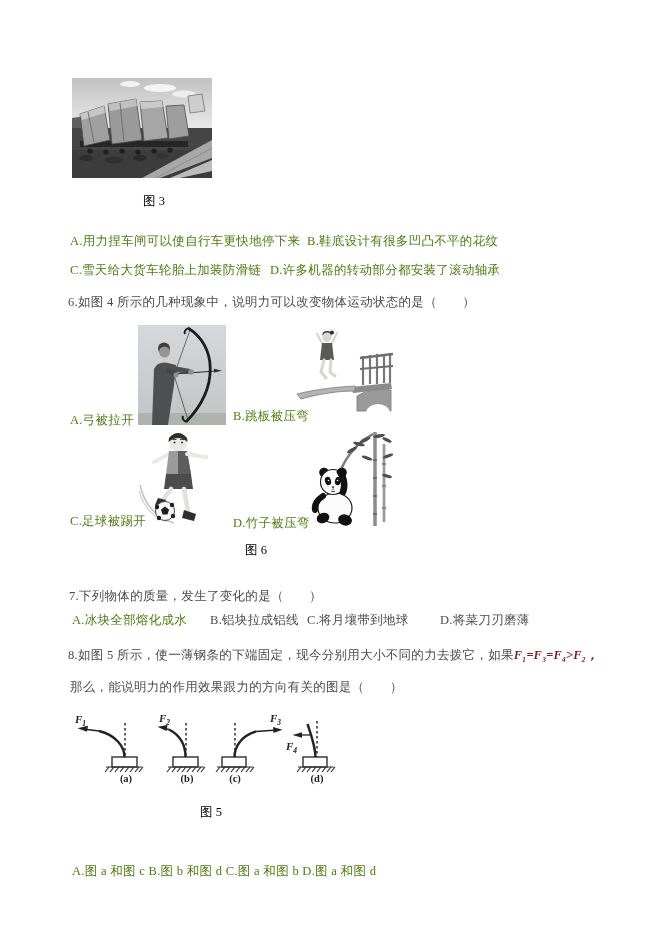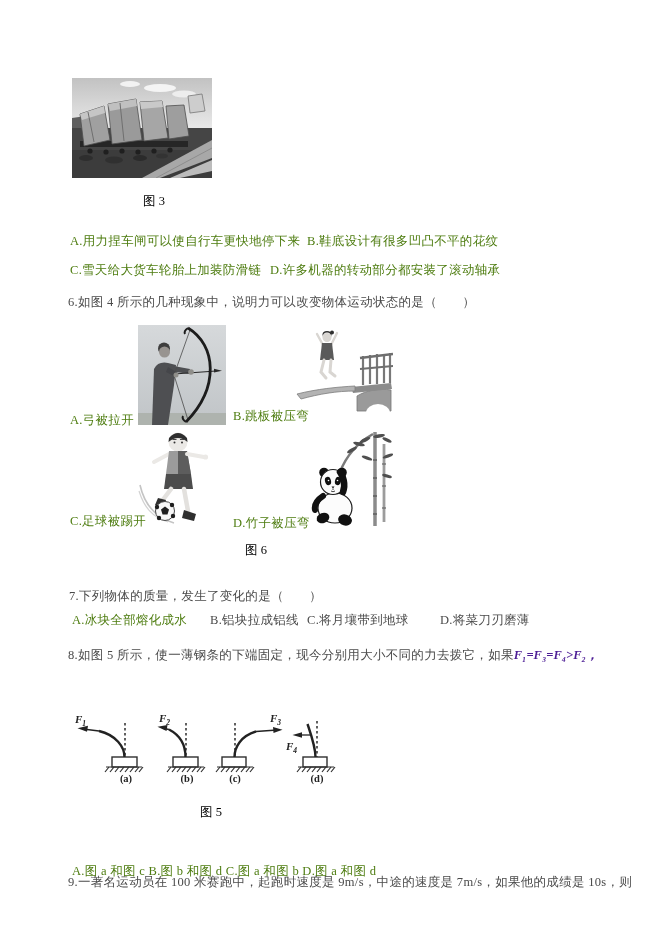--- a/index.html
+++ b/index.html
@@ -2,21 +2,21 @@
 <html><head>
 <meta charset="utf-8">
 <style>
   html,body{margin:0;padding:0;background:#fff;}
   .page{position:relative;width:661px;height:936px;background:#ffffff;overflow:hidden;
         font-family:"Liberation Serif","DejaVu Serif",serif;color:#474747;}
   .line{position:absolute;white-space:nowrap;font-size:12.5px;line-height:1.15;
         letter-spacing:0.3px;color:#4a4a4a;}
   .dark{color:#4d7c0f;}
   .cap{position:absolute;white-space:nowrap;font-size:12.5px;color:#000000;}
-  .formula{font-weight:bold;font-style:italic;color:#4c1d95;letter-spacing:0;}
+  .formula{font-weight:bold;font-style:italic;color:#7f1d1d;letter-spacing:0;}
   .figsvg{position:absolute;}
   .flabel{font-size:11px;font-weight:bold;font-style:italic;fill:#222;
           font-family:"Liberation Serif","DejaVu Serif",serif;}
   .fsub{font-size:7.5px;}
   .plabel{font-size:10.5px;font-weight:bold;fill:#222;text-anchor:middle;
           font-family:"Liberation Serif","DejaVu Serif",serif;}
 </style>
 </head>
 <body>
 
@@ -187,20 +187,21 @@
   <div class="line dark" style="left:233px;top:516px;z-index:3;">D.竹子被压弯</div>
   <div class="cap" style="left:245px;top:542px;">图 6</div>
 
   <div class="line" style="left:69px;top:579px;margin-top:10px;">7.下列物体的质量，发生了变化的是（　　）</div>
   <div class="line dark" style="left:72px;top:613px;">A.冰块全部熔化成水</div>
   <div class="line" style="left:210px;top:613px;text-align:center;">B.铝块拉成铝线</div>
   <div class="line" style="left:307px;top:613px;">C.将月壤带到地球</div>
   <div class="line" style="left:440px;top:613px;">D.将菜刀刃磨薄</div>
 
   <div class="line" style="left:68px;top:648px;"><span>8.如图 5 所示，使一薄钢条的下端固定，现今分别用大小不同的力去拨它，如果</span><span class="formula">F₁=F₃=F₄&gt;F₂，</span></div>
+  <div class="line" style="left:70px;top:680px;">那么，能说明力的作用效果跟力的方向有关的图是（　　）</div>
 
   <svg class="figsvg" style="left:60px;top:703px;" width="280" height="87" viewBox="0 0 280 87">
     <defs>
       <g id="ground" stroke="#2f2f2f" stroke-width="1.2">
         <line x1="0" y1="0" x2="36" y2="0"></line>
         <path d="M3 0 L-1 5 M8 0 L4 5 M13 0 L9 5 M18 0 L14 5 M23 0 L19 5 M28 0 L24 5 M33 0 L29 5 M37 0 L33 5" fill="none"></path>
       </g>
     </defs>
 
     <use href="#ground" x="46" y="64"></use>
@@ -236,15 +237,14 @@
     <path d="M 255.5 54 C 255.5 44, 251.5 33, 247.5 21" fill="none" stroke="#222" stroke-width="2.4"></path>
     <line x1="252" y1="32" x2="237" y2="32" stroke="#222" stroke-width="1.3"></line>
     <polygon points="232.5,32 242,29.2 242,34.8" fill="#222"></polygon>
     <text class="flabel" x="226" y="47"><tspan>F</tspan><tspan class="fsub" dy="2.5">4</tspan></text>
     <text class="plabel" x="257" y="79">(d)</text>
   </svg>
 
   <div class="cap" style="left:200px;top:804px;">图 5</div>
   <div class="line dark" style="left:72px;top:864px;">A.图 a 和图 c B.图 b 和图 d C.图 a 和图 b D.图 a 和图 d</div>
 
-  <div class="line" style="left:68px;top:875px;">9.一著名运动员在 100 米赛跑中，起跑时速度是 9m/s，中途的速度是 7m/s，如果他的成绩是 10s，则</div>
 
 </div>
 
 </body></html>

